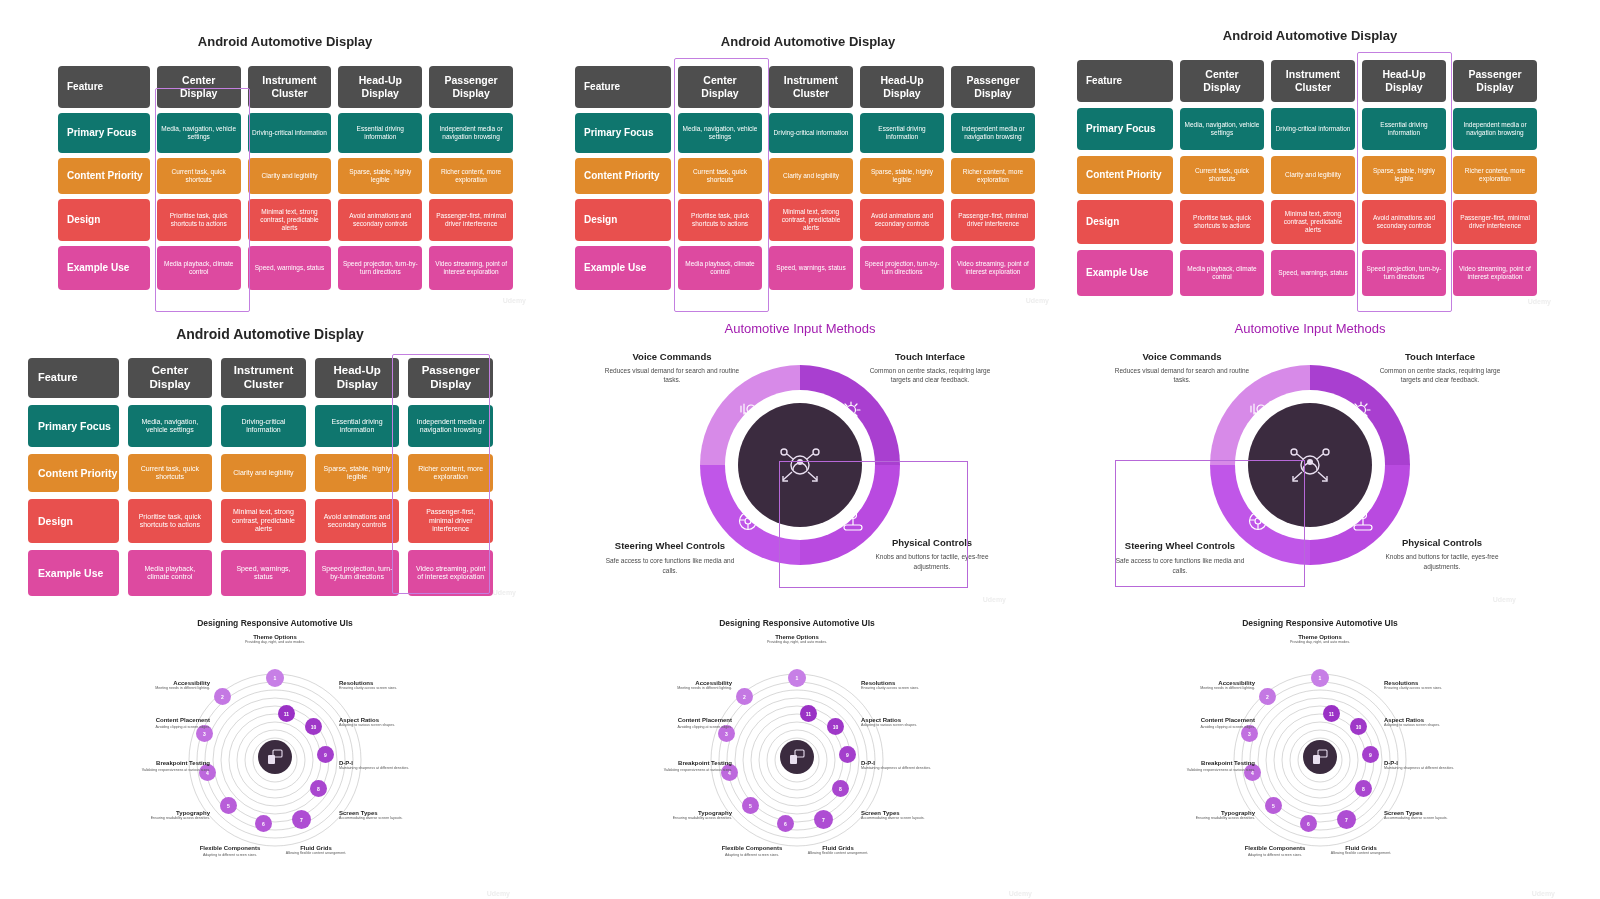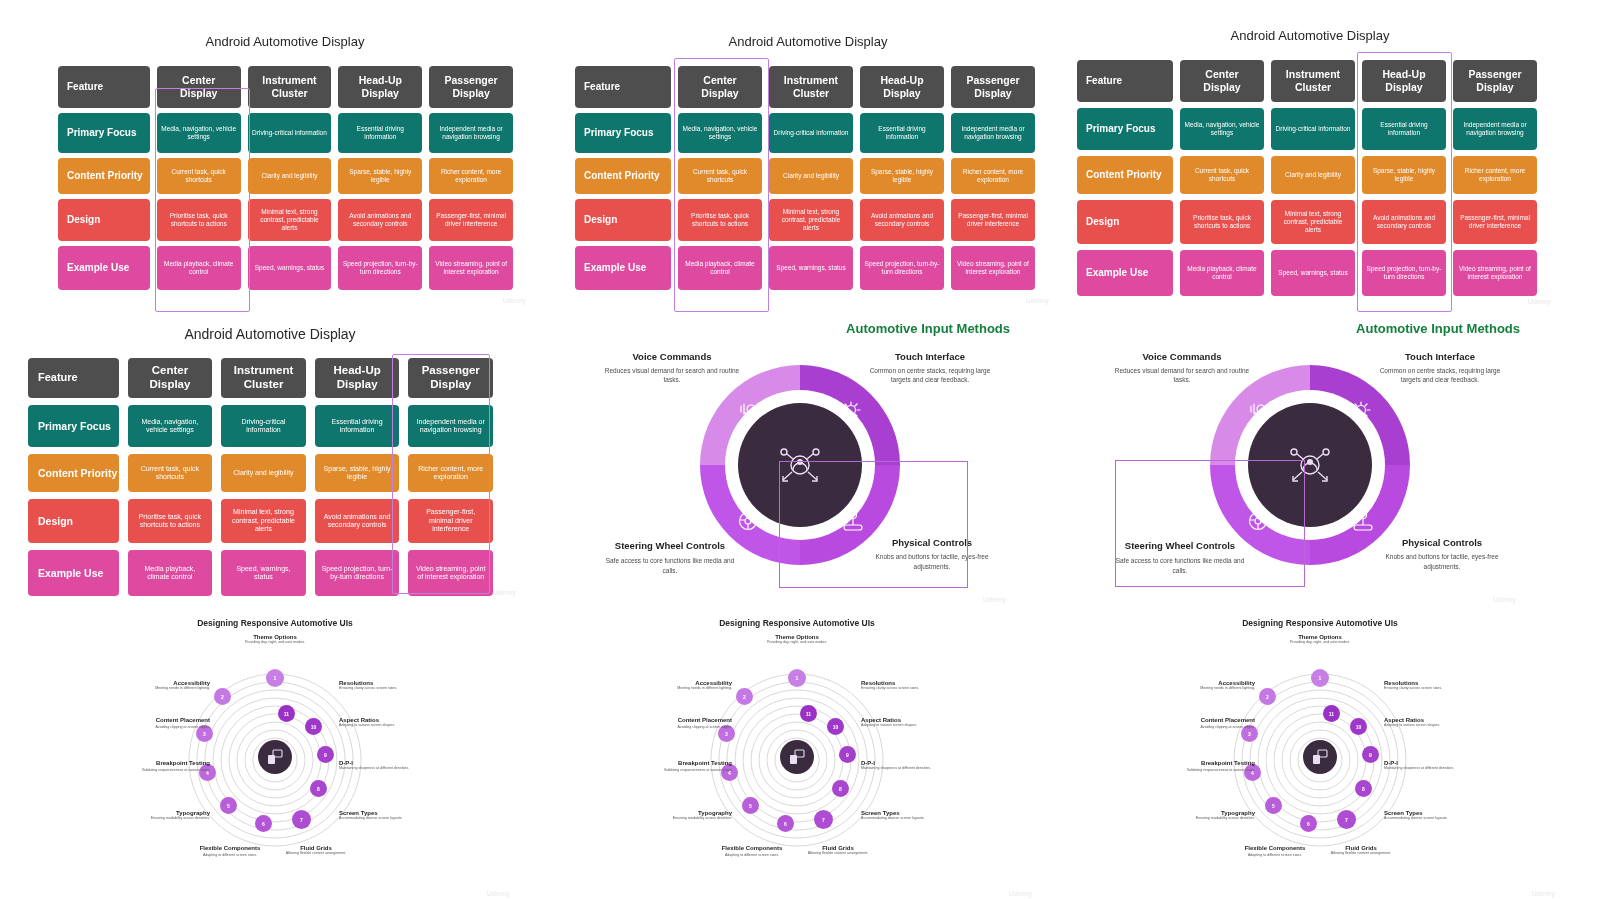--- a/index.html
+++ b/index.html
@@ -1,36 +1,36 @@
 <!DOCTYPE html>
 <html><head>
 <meta charset="utf-8">
 <style>
   html,body{margin:0;padding:0;background:#ffffff;}
   body{width:1600px;height:899px;font-family:"Liberation Sans",sans-serif;color:#333;overflow:hidden;}
   .grid{position:relative;width:1600px;height:899px;}
   .panel{position:absolute;box-sizing:border-box;}
 
   
-  .tbl-title{text-align:center;font-weight:normal;color:#262626;}
+  .tbl-title{text-align:center;font-weight:bold;color:#262626;}
   .tbl{display:flex;flex-direction:column;}
   .trow{display:flex;}
   .cell{box-sizing:border-box;border-radius:4px;display:flex;align-items:center;justify-content:center;text-align:center;color:#fff;line-height:1.2;overflow:hidden;}
   .cell.label{justify-content:flex-start;font-weight:bold;}
   .r-head .cell{background:#4e4e4e;font-weight:bold;}
   .r-head .cell.label{background:#4e4e4e;}
   .r-y .cell{background:#0f766e;}
   .r-o .cell{background:#e08a2b;text-align:center;}
   .r-r .cell{background:#e8504e;}
   .r-p .cell{background:#dd4aa0;}
   .hl-col{position:absolute;border:1.5px solid #c37fe0;border-radius:2px;pointer-events:none;}
   .wm{position:absolute;color:#ededed;font-weight:bold;}
 
   
-  .donut-title{text-align:right;font-weight:bold;color:#15803d;}
+  .donut-title{text-align:center;font-weight:normal;color:#a21caf;}
   .donut-wrap{position:absolute;}
   .ring{position:absolute;border-radius:50%;}
   .q{position:absolute;width:50%;height:50%;overflow:hidden;}
   .q-tl{left:0;top:0;}
   .q-tr{right:0;top:0;}
   .q-bl{left:0;bottom:0;}
   .q-br{right:0;bottom:0;}
   .hub{position:absolute;border-radius:50%;background:#3b2b3f;display:flex;align-items:center;justify-content:center;}
   .qlab{position:absolute;text-align:center;}
   .qlab .t{font-weight:bold;color:#232323;}

